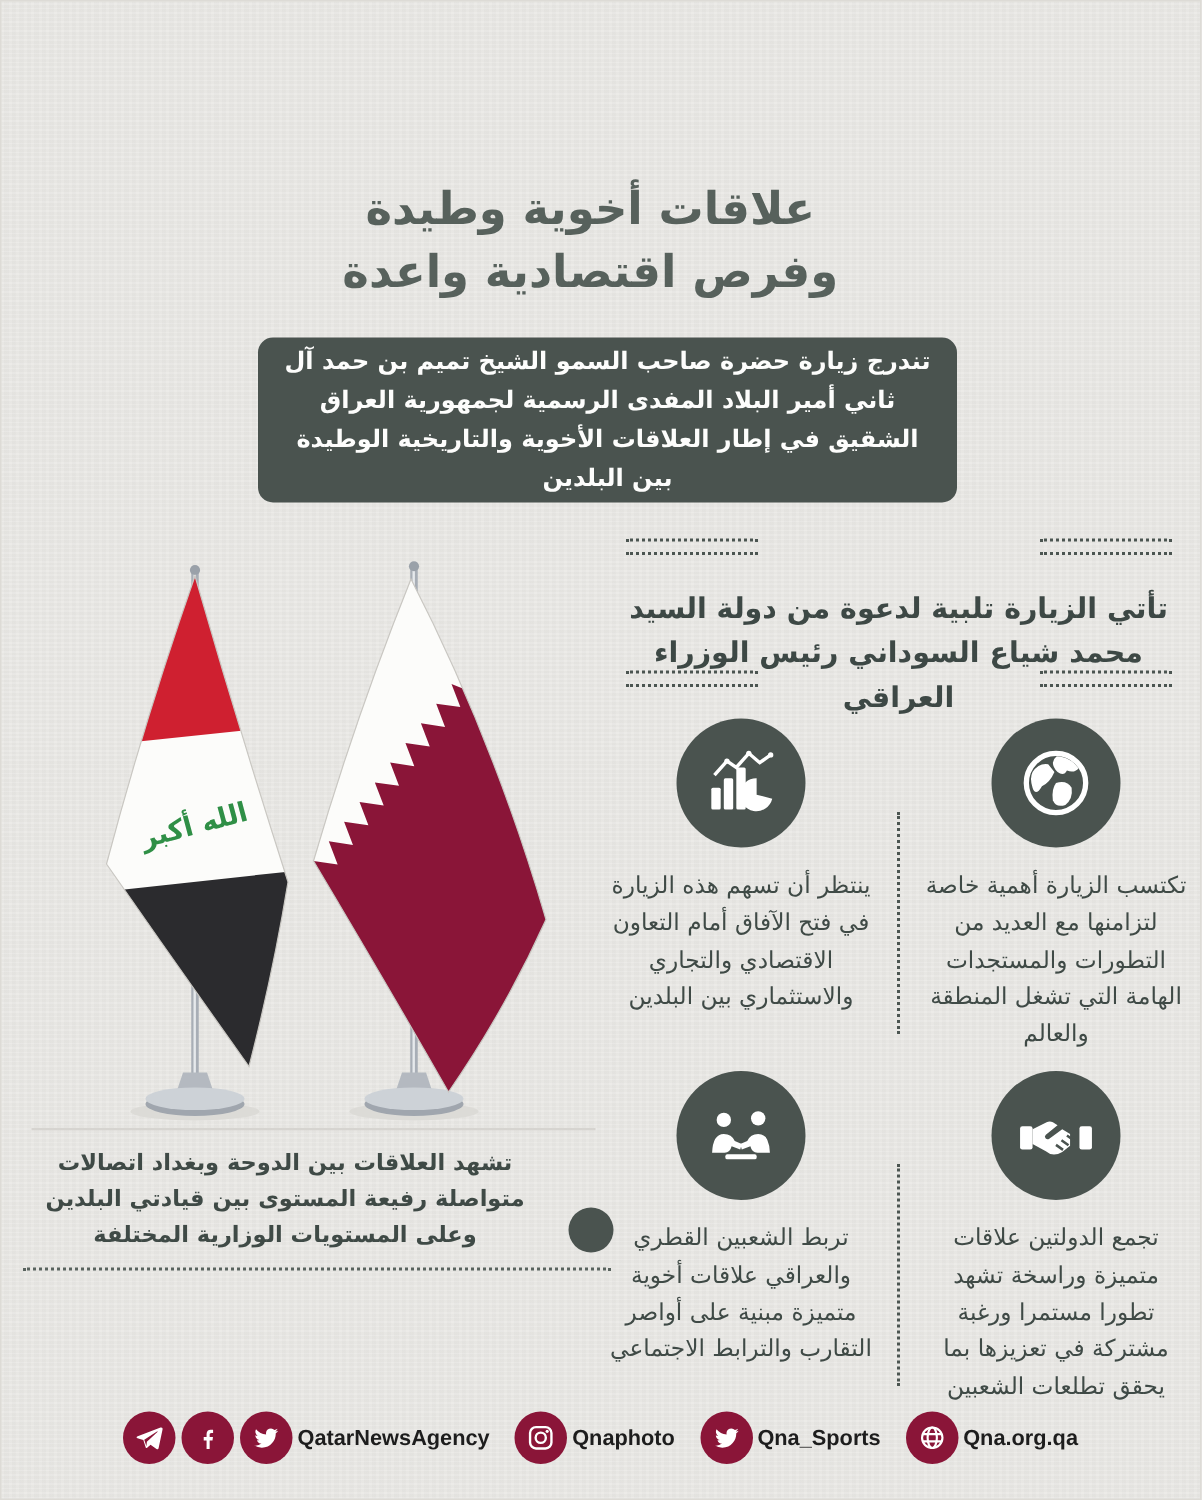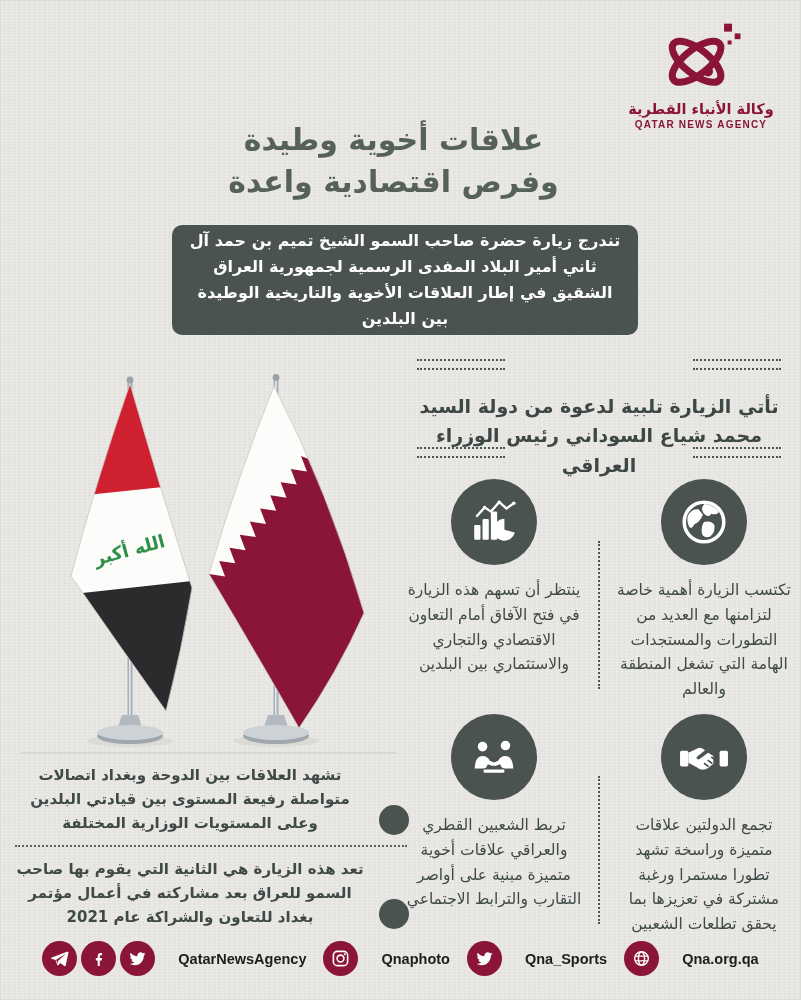--- a/index.html
+++ b/index.html
@@ -49,45 +49,31 @@
   
   .notes{position:absolute;top:762px;left:12px;width:396px;direction:rtl;}
   .note{display:flex;align-items:flex-end;gap:12px;}
   .bullet{width:30px;height:30px;border-radius:50%;background:#4A534F;flex:none;}
   .note p{flex:1;margin:0;font-size:15px;font-weight:bold;color:#3f4a46;
           line-height:1.6;text-align:center;direction:rtl;}
   .note-sep{border-top:2px dotted #59635e;margin:10px 2px;}
   
   .social{position:absolute;top:940px;left:0;width:100%;display:flex;justify-content:center;
           align-items:center;gap:17px;}
-  .sgroup{display:flex;align-items:center;gap:23px;}
+  .sgroup{display:flex;align-items:center;gap:3px;}
   .strip{display:flex;gap:4px;}
   .sicon{width:35px;height:35px;border-radius:50%;background:#8A1538;display:flex;
          align-items:center;justify-content:center;text-decoration:none;}
   .slabel{font-family:"Liberation Sans",sans-serif;font-size:14.5px;font-weight:bold;color:#1d1d1d;}
 </style>
 </head>
 <body>
 
 <div class="page">
 
-  <div class="brand">
-    <svg width="92" height="78" viewBox="0 0 102 88">
-      <g fill="none" stroke="#8A1538" stroke-width="8" stroke-linecap="round">
-        <ellipse cx="46" cy="46" rx="33" ry="14" transform="rotate(-38 46 46)"></ellipse>
-        <ellipse cx="46" cy="46" rx="33" ry="14" transform="rotate(38 46 46)"></ellipse>
-      </g>
-      <circle cx="59" cy="57" r="5.5" fill="#8A1538"></circle>
-      <rect x="77" y="3" width="9" height="9" fill="#8A1538"></rect>
-      <rect x="89" y="14" width="6.5" height="6.5" fill="#8A1538"></rect>
-      <rect x="81" y="22" width="4.5" height="4.5" fill="#8A1538"></rect>
-    </svg>
-    <div class="brand-ar">وكالة الأنباء القطرية</div>
-    <div class="brand-en">QATAR NEWS AGENCY</div>
-  </div>
 
   <div class="subtitle">
     <div>علاقات أخوية وطيدة</div>
     <div>وفرص اقتصادية واعدة</div>
   </div>
 
   <div class="intro-box">
     <p>تندرج زيارة حضرة صاحب السمو الشيخ تميم بن حمد آل ثاني أمير البلاد المفدى الرسمية لجمهورية العراق الشقيق في إطار العلاقات الأخوية والتاريخية الوطيدة بين البلدين</p>
   </div>
 
@@ -222,24 +208,20 @@
       </div>
     </div>
   </section>
 
   <section class="notes">
     <div class="note">
       <span class="bullet"></span>
       <p>تشهد العلاقات بين الدوحة وبغداد اتصالات متواصلة رفيعة المستوى بين قيادتي البلدين وعلى المستويات الوزارية المختلفة</p>
     </div>
     <div class="note-sep"></div>
-    <div class="note">
-      <span class="bullet"></span>
-      <p>تعد هذه الزيارة هي الثانية التي يقوم بها صاحب السمو للعراق بعد مشاركته في أعمال مؤتمر بغداد للتعاون والشراكة عام 2021</p>
-    </div>
   </section>
 
   <footer class="social">
     <div class="sgroup">
       <div class="strip">
         <a class="sicon">
           <svg width="19" height="19" viewBox="0 0 24 24" fill="#fff">
             <path d="M21.5 3.4 2.3 10.8c-1.3.5-1.3 1.3-.2 1.6l4.9 1.5 1.9 5.8c.2.6.1.9.8.9.5 0 .7-.2 1-.5l2.4-2.3 5 3.7c.9.5 1.6.2 1.8-.9l3.3-15.6c.3-1.3-.5-1.9-1.7-1.6zM7.8 13.6l10.7-6.8c.5-.3 1-.1.6.2l-9.1 8.3-.4 3.8-1.8-5.5z"></path>
           </svg>
         </a>

